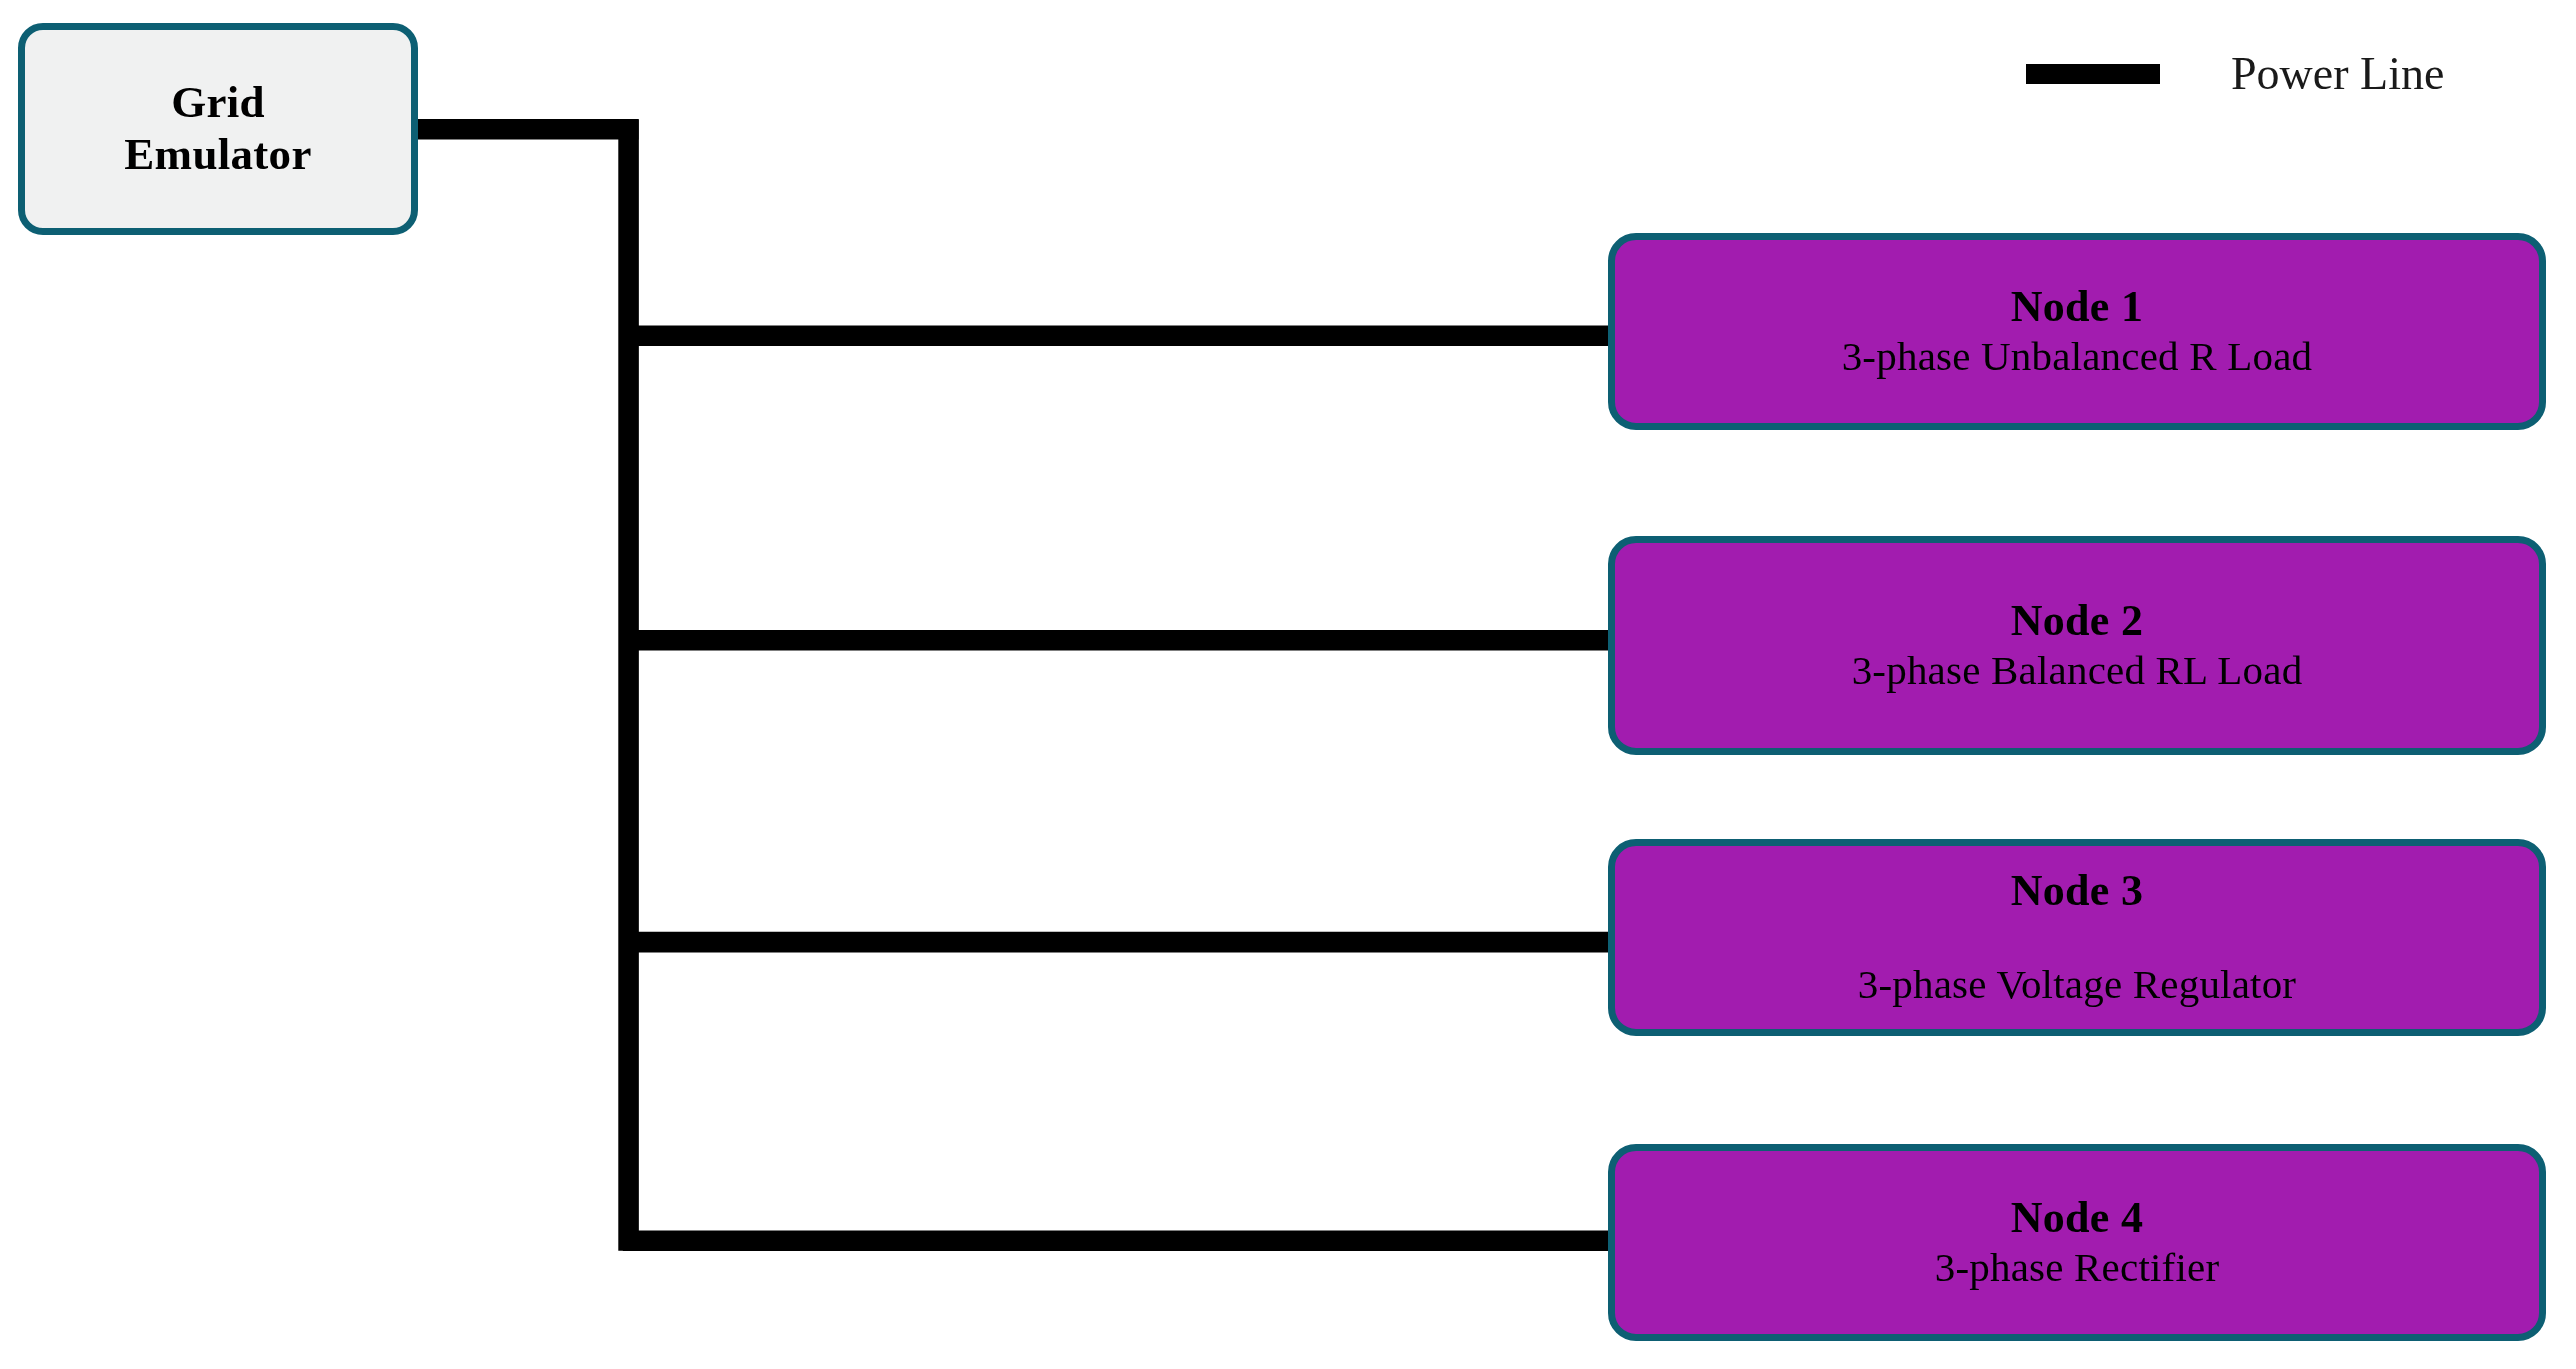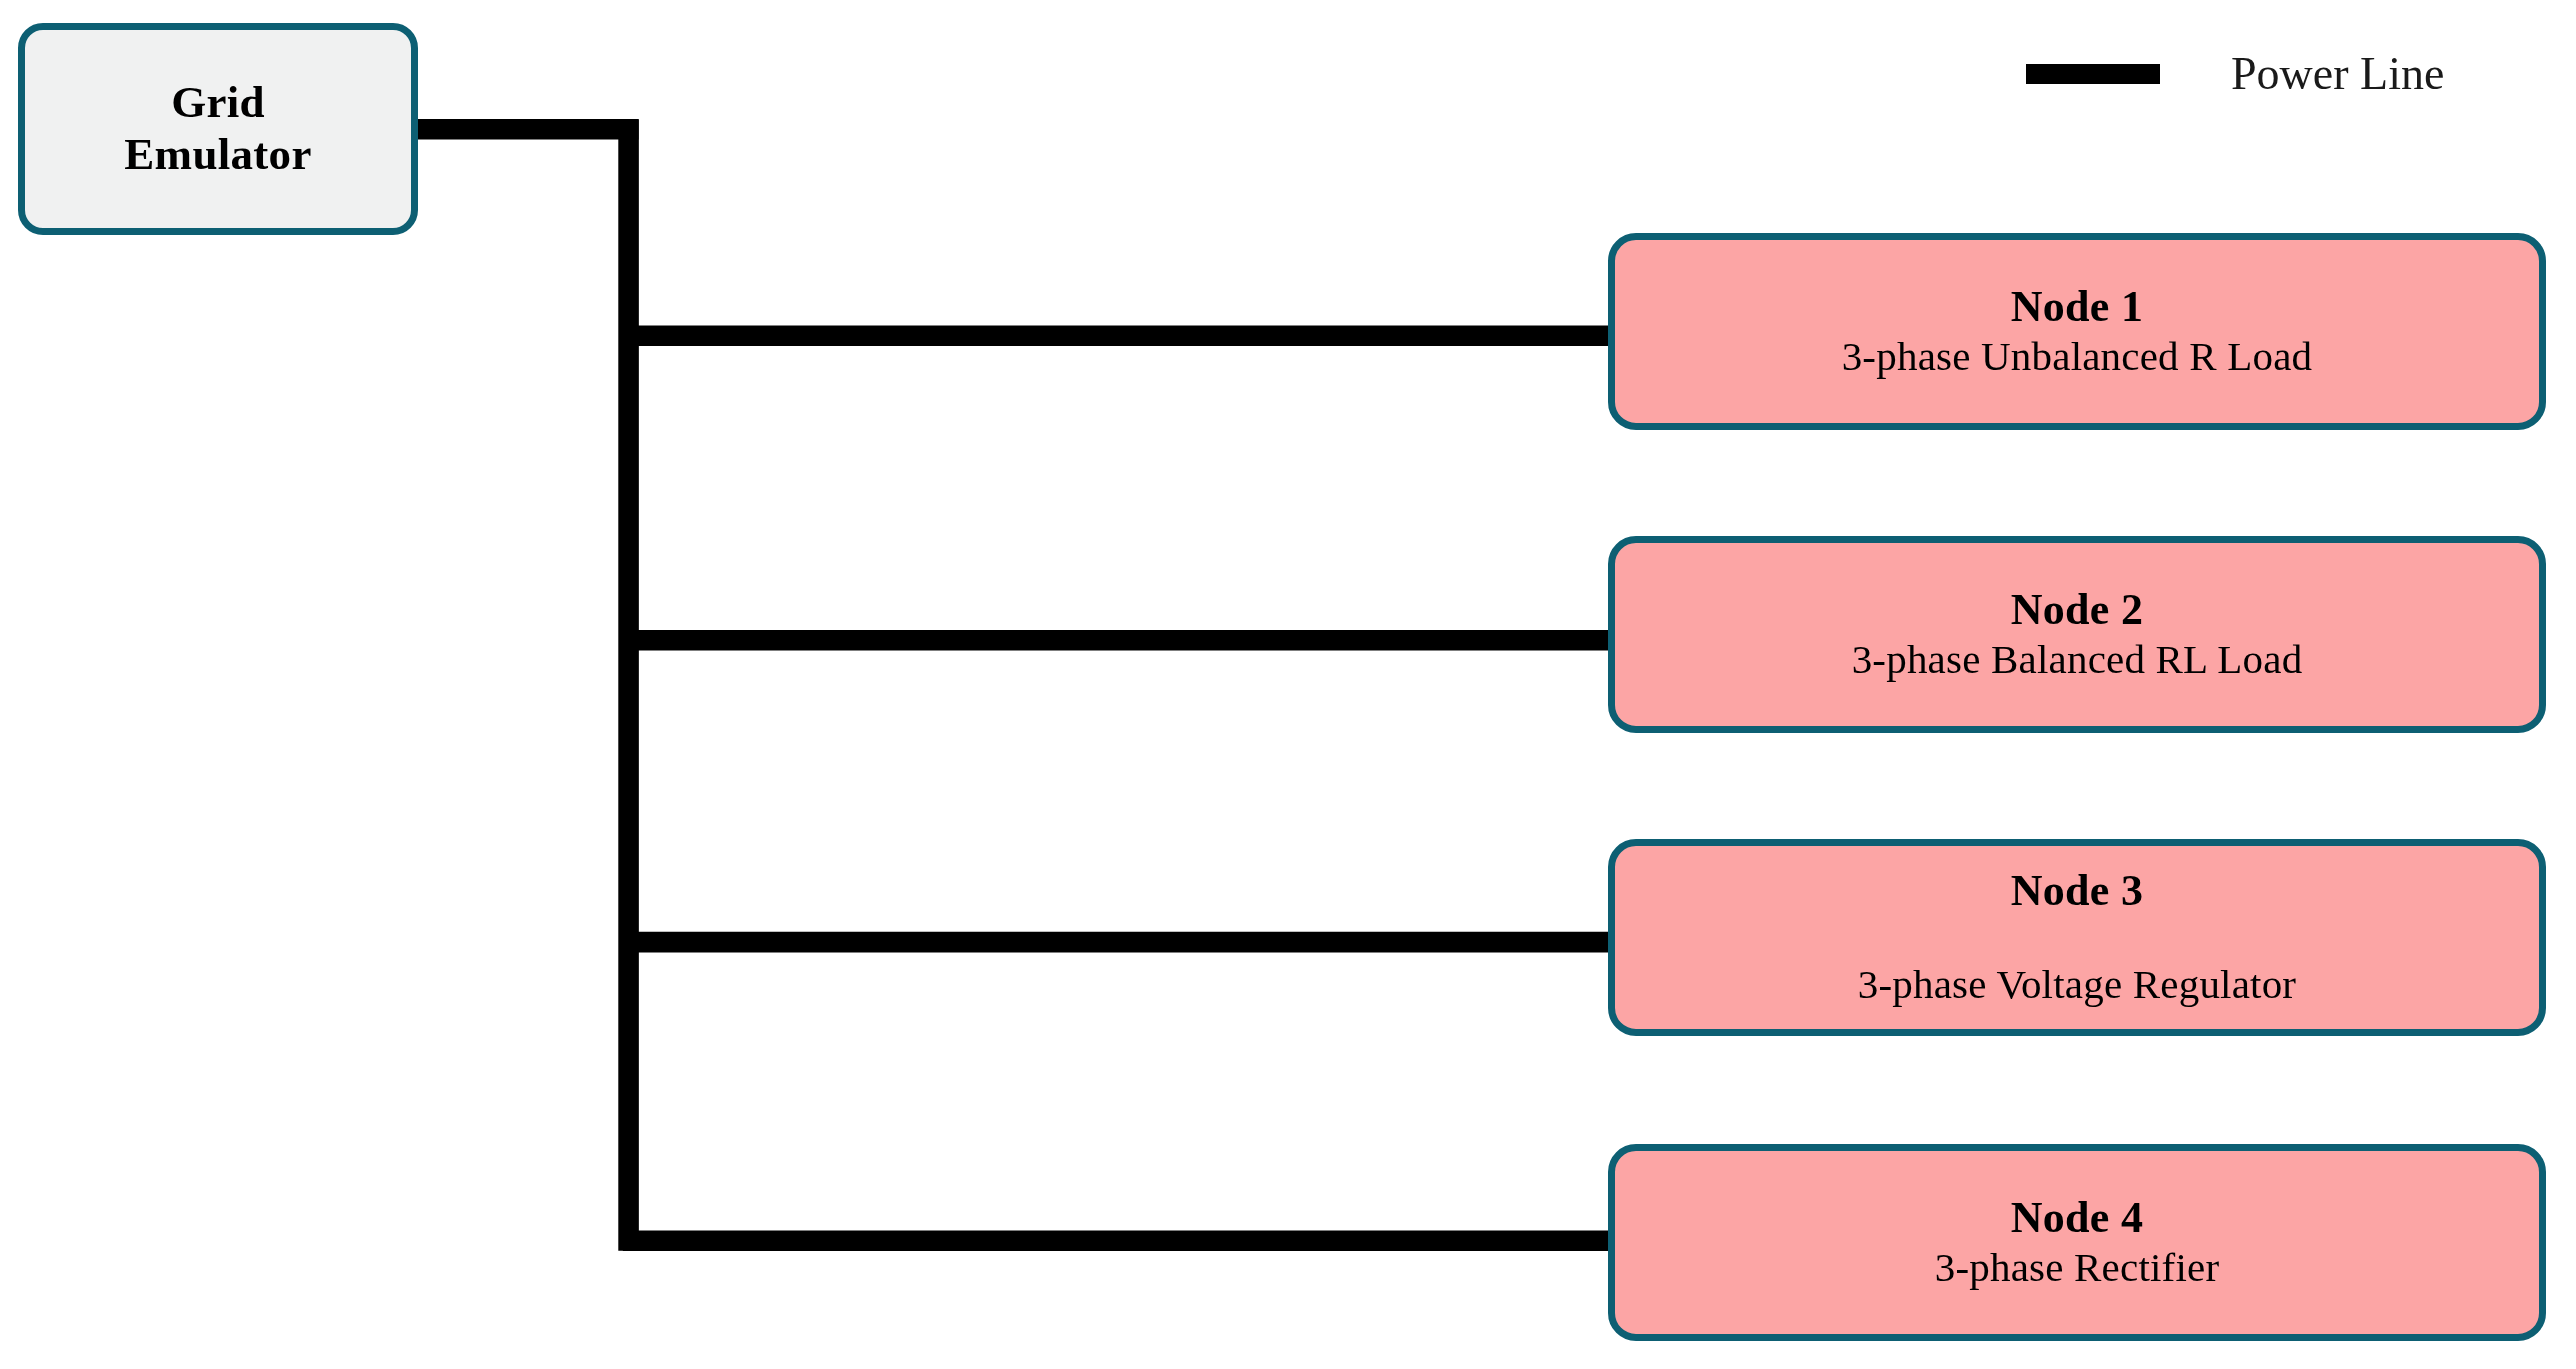--- a/index.html
+++ b/index.html
@@ -24,21 +24,21 @@
     width: 2576px;
     height: 1370px;
   }
 
   
   .node-box {
     position: absolute;
     box-sizing: border-box;
     border: 7.4px solid #0d5f73;
     border-radius: 28px;
-    background: #fca5a5;
+    background: #a21caf;
     display: flex;
     flex-direction: column;
     align-items: center;
     justify-content: center;
     text-align: center;
     color: #000000;
     z-index: 3;
   }
   .node-title {
     font-weight: bold;
@@ -125,21 +125,21 @@
   <div id="source-box">
     <div class="source-line">Grid</div>
     <div class="source-line">Emulator</div>
   </div>
 
   <div class="node-box" style="left:1608px; top:233px; width:938px; height:197px;">
     <div class="node-title">Node 1</div>
     <div class="node-subtitle">3-phase Unbalanced R Load</div>
   </div>
 
-  <div class="node-box" style="left:1608px; top:536px; width:938px; height:197px;align-items:center;">
+  <div class="node-box" style="left:1608px; top:536px; width:938px; height:219px;align-items:center;">
     <div class="node-title">Node 2</div>
     <div class="node-subtitle">3-phase Balanced RL Load</div>
   </div>
 
   <div class="node-box" style="left:1608px; top:839px; width:938px; height:197px;gap:44px;">
     <div class="node-title">Node 3</div>
     <div class="node-subtitle">3-phase Voltage Regulator</div>
   </div>
 
   <div class="node-box" style="left:1608px; top:1144px; width:938px; height:197px;">

